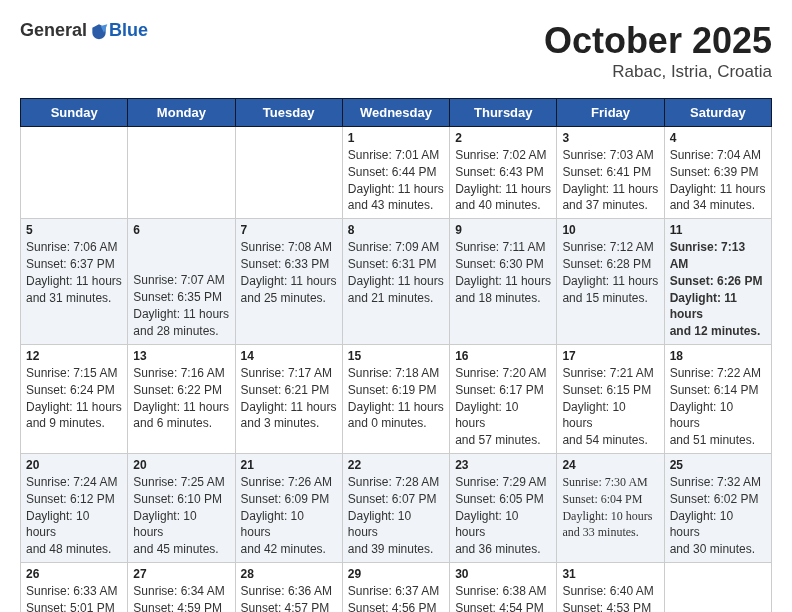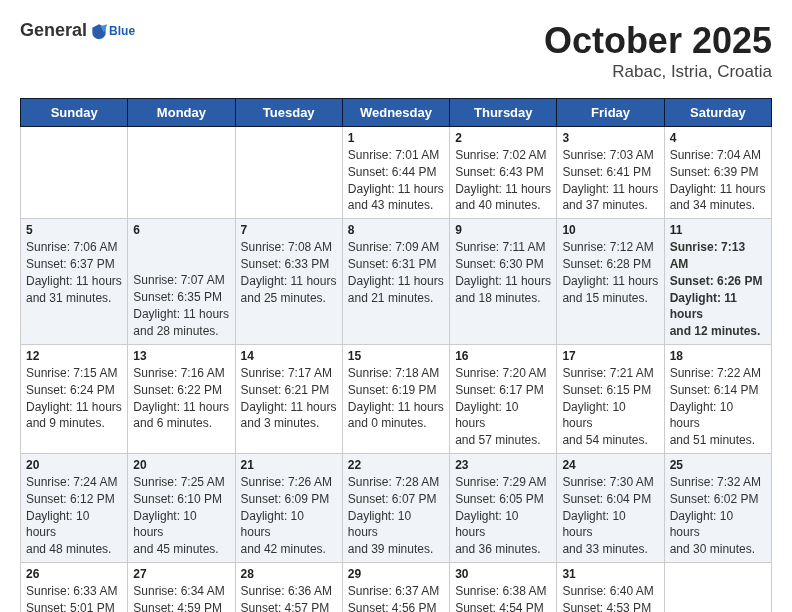--- a/index.html
+++ b/index.html
@@ -24,21 +24,21 @@
     .logo-text {
       display: flex;
       align-items: center;
     }
     .logo-general {
       font-size: 18px;
       font-weight: bold;
       color: #333;
     }
     .logo-blue {
-      font-size: 12px;
+      font-size: 18px;
       font-weight: bold;
       color: #1a5fb4;
     }
     .logo-icon {
       width: 20px;
       height: 20px;
       margin-left: 2px;
     }
     .title-area {
       text-align: right;
@@ -294,21 +294,21 @@
         </td>
         <td>
           <span class="day-number">23</span>
           <div class="day-info" style="white-space: pre-line;">Sunrise: 7:29 AM
 Sunset: 6:05 PM
 Daylight: 10 hours
 and 36 minutes.</div>
         </td>
         <td>
           <span class="day-number">24</span>
-          <div class="day-info" style="white-space: pre-line;">Sunrise: 7:30 AM
+          <div class="day-info" style="white-space: pre-line; font-family: Liberation Serif, serif;">Sunrise: 7:30 AM
 Sunset: 6:04 PM
 Daylight: 10 hours
 and 33 minutes.</div>
         </td>
         <td>
           <span class="day-number">25</span>
           <div class="day-info" style="white-space: pre-line;">Sunrise: 7:32 AM
 Sunset: 6:02 PM
 Daylight: 10 hours
 and 30 minutes.</div>

